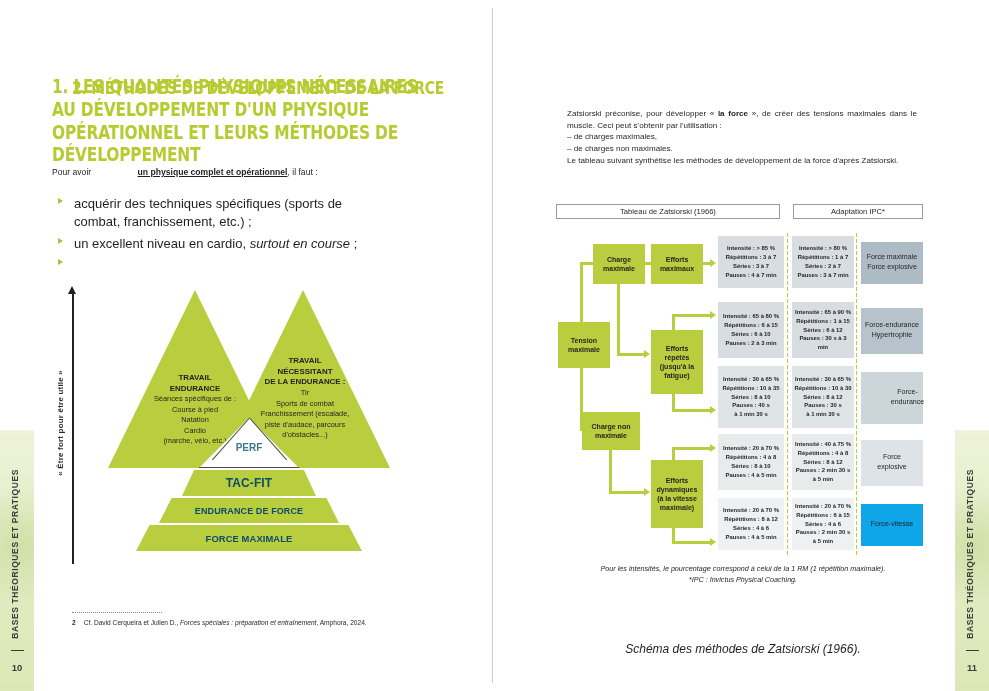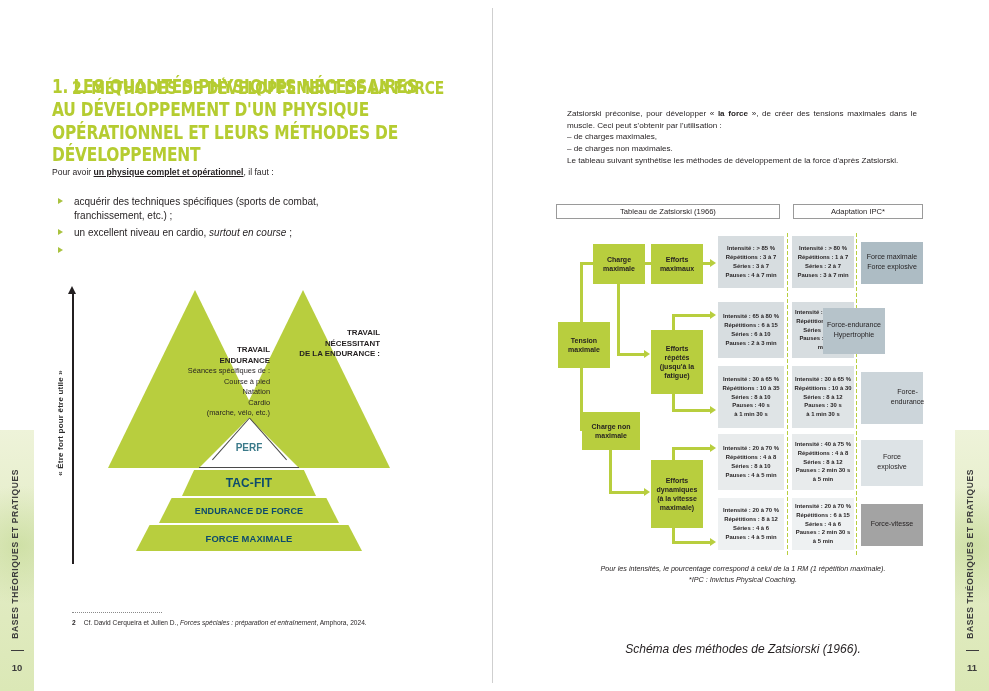--- a/index.html
+++ b/index.html
@@ -52,25 +52,25 @@
     letter-spacing: -0.2px;
     line-height: 1.17;
     transform: scaleX(0.88);
     transform-origin: left top;
   }
   #title-left  { left: 52px; top: 76px; width: 430px; font-size: 19.5px; }
   #title-right { left: 72px; top: 78px; width: 440px; font-size: 17.5px; }
 
   .body-text { position: absolute; font-size: 8.6px; color: #231f20; line-height: 1.5; }
   #lead-left { left: 52px; top: 166px; width: 340px; }
-  #lead-left u { text-decoration: underline; font-weight: bold; }
+  #lead-left u { text-decoration: underline; font-weight: bold; margin-left: 44px; }
 
   ul.bullets { position: absolute; left: 58px; top: 195px; width: 330px; list-style: none; }
   ul.bullets li {
-    position: relative; padding-left: 16px; font-size: 10px; color: #231f20;
+    position: relative; padding-left: 16px; font-size: 13px; color: #231f20;
     line-height: 1.42; margin-bottom: 3px;
   }
   ul.bullets li .tri {
     position: absolute; left: 0; top: 3px;
     width: 0; height: 0; border-left: 5px solid #a9c23f;
     border-top: 3.2px solid transparent; border-bottom: 3.2px solid transparent;
   }
   ul.bullets li.bold { font-weight: bold; }
   ul.bullets li i { font-style: italic; }
 
@@ -92,21 +92,21 @@
   .tri-shape {
     position: absolute;
     background: #b8ce3e;
     border: 1px solid #4a4a4a;
   }
   .tri-left  { left: 18px;  top: 0px; width: 174px; height: 178px;
     clip-path: polygon(50% 0, 100% 100%, 0 100%); border: none; background: #b8ce3e; }
   .tri-right { left: 126px; top: 0px; width: 174px; height: 178px;
     clip-path: polygon(50% 0, 100% 100%, 0 100%); border: none; background: #b8ce3e; }
   .tri-txt {
-    position: absolute; text-align: right; font-size: 7.4px; color: #231f20; line-height: 1.42;
+    position: absolute; text-align: center; font-size: 7.4px; color: #231f20; line-height: 1.42; margin-top: 28px;
   }
   #txt-left  { left: 30px;  top: 55px; width: 150px; }
   #txt-right { left: 140px; top: 38px; width: 150px; }
   .tri-txt .hd { font-weight: bold; font-size: 7.9px; display: block; line-height: 1.35; }
 
   
   .perf-tri {
     position: absolute; left: 109px; top: 128px; width: 100px; height: 50px;
     background: #ffffff; clip-path: polygon(50% 0, 100% 100%, 0 100%);
   }
@@ -251,20 +251,25 @@
 Course à pied
 Natation
 Cardio
 (marche, vélo, etc.)</span>
     </div>
 
     <div class="tri-txt" id="txt-right">
       <span class="hd">TRAVAIL</span>
       <span class="hd">NÉCESSITANT</span>
       <span class="hd">DE LA ENDURANCE :</span>
+      <span class="bd" style="white-space:pre-line">Tir
+Sports de combat
+Franchissement (escalade,
+piste d'audace, parcours
+d'obstacles...)</span>
     </div>
 
     <div class="perf-tri"></div>
     <div class="perf-edge-l"></div>
     <div class="perf-edge-r"></div>
     <div class="perf-border"></div>
     <div class="perf-label">PERF</div>
 
     <div class="step" id="step-tacfit">TAC-FIT</div>
     <div class="step" id="step-endur">ENDURANCE DE FORCE</div>
@@ -367,21 +372,21 @@
         <div>Répétitions : 6 à 15</div>
         <div>Séries : 6 à 10</div>
         <div>Pauses : 2 à 3 min</div>
       </div>
       <div class="datacell" style="left: 792px; top: 302px; width: 62px; height: 56px; background: rgb(215, 221, 224);">
         <div>Intensité : 65 à 90 %</div>
         <div>Répétitions : 1 à 15</div>
         <div>Séries : 6 à 12</div>
         <div>Pauses : 30 s à 3 min</div>
       </div>
-      <div class="res" style="left: 823px; top: 308px; width: 62px; height: 46px; background: rgb(182, 195, 202); white-space: pre-line;">Force-endurance
+      <div class="res" style="left: 861px; top: 308px; width: 62px; height: 46px; background: rgb(182, 195, 202); white-space: pre-line;">Force-endurance
 Hypertrophie</div>
       <div class="datacell" style="left: 718px; top: 366px; width: 66px; height: 62px; background: rgb(223, 228, 230);">
         <div>Intensité : 30 à 65 %</div>
         <div>Répétitions : 10 à 35</div>
         <div>Séries : 8 à 10</div>
         <div>Pauses : 40 s</div>
         <div>à 1 min 30 s</div>
       </div>
       <div class="datacell" style="left: 792px; top: 366px; width: 62px; height: 62px; background: rgb(223, 228, 230);">
         <div>Intensité : 30 à 65 %</div>
@@ -413,21 +418,21 @@
         <div>Séries : 4 à 6</div>
         <div>Pauses : 4 à 5 min</div>
       </div>
       <div class="datacell" style="left: 792px; top: 498px; width: 62px; height: 52px; background: rgb(238, 241, 242);">
         <div>Intensité : 20 à 70 %</div>
         <div>Répétitions : 6 à 15</div>
         <div>Séries : 4 à 6</div>
         <div>Pauses : 2 min 30 s</div>
         <div>à 5 min</div>
       </div>
-      <div class="res" style="left: 861px; top: 504px; width: 62px; height: 42px; background: #a3a3a3; white-space: pre-line;">Force-vitesse</div>
+      <div class="res" style="left: 861px; top: 504px; width: 62px; height: 42px; background: #0ea5e9; white-space: pre-line;">Force-vitesse</div>
     </div>
 
   <div class="caption" id="cap-note">
     <div>Pour les intensités, le pourcentage correspond à celui de la 1 RM (1 répétition maximale).</div>
     <div>*IPC : Invictus Physical Coaching.</div>
   </div>
   <div class="caption" id="cap-schema">Schéma des méthodes de Zatsiorski (1966).</div>
 
 </div>
 

